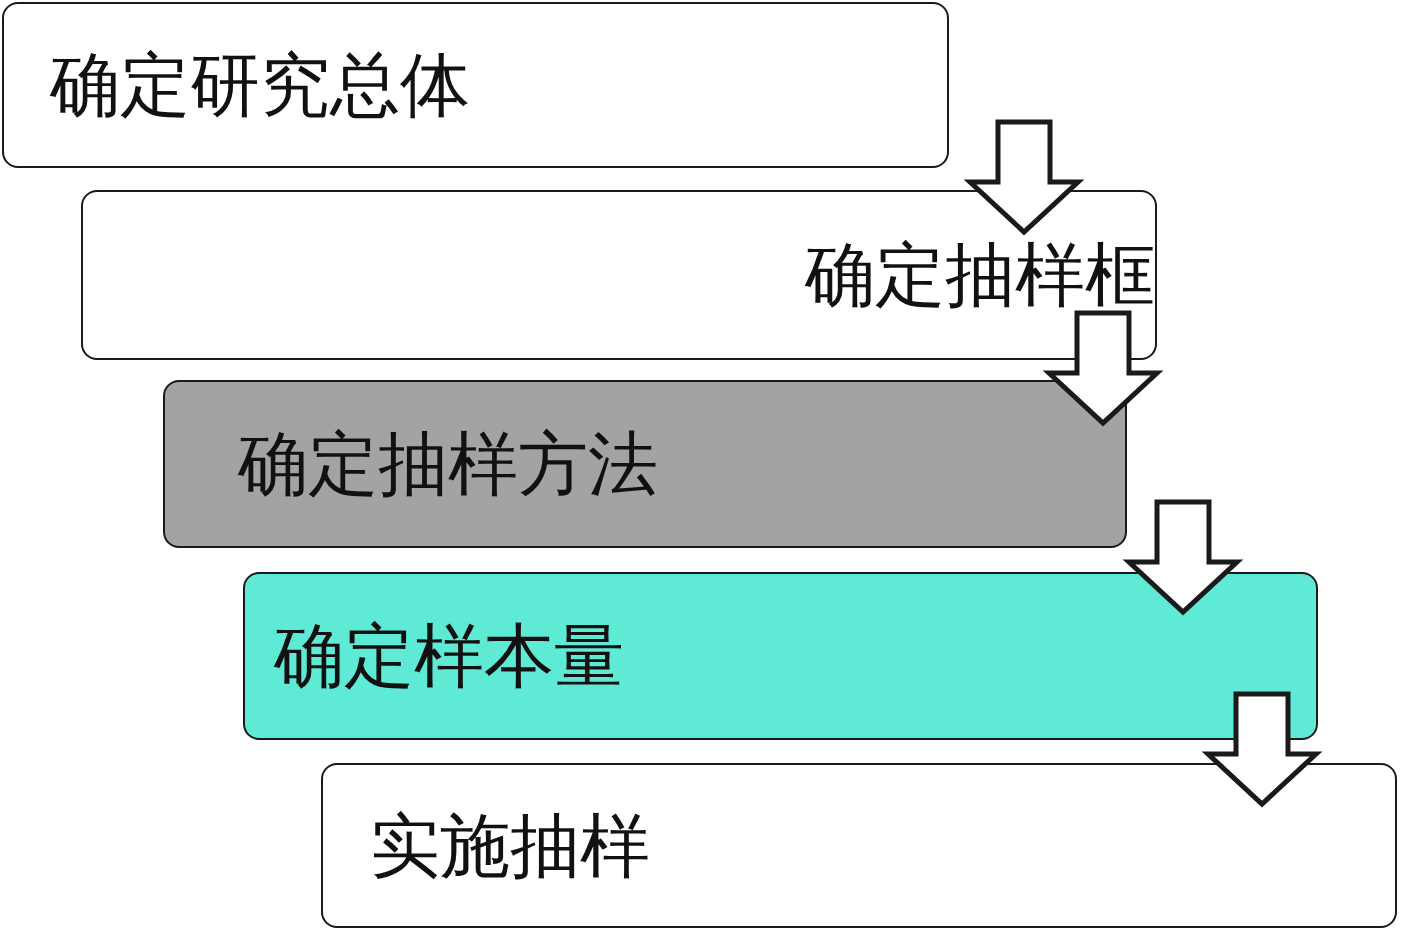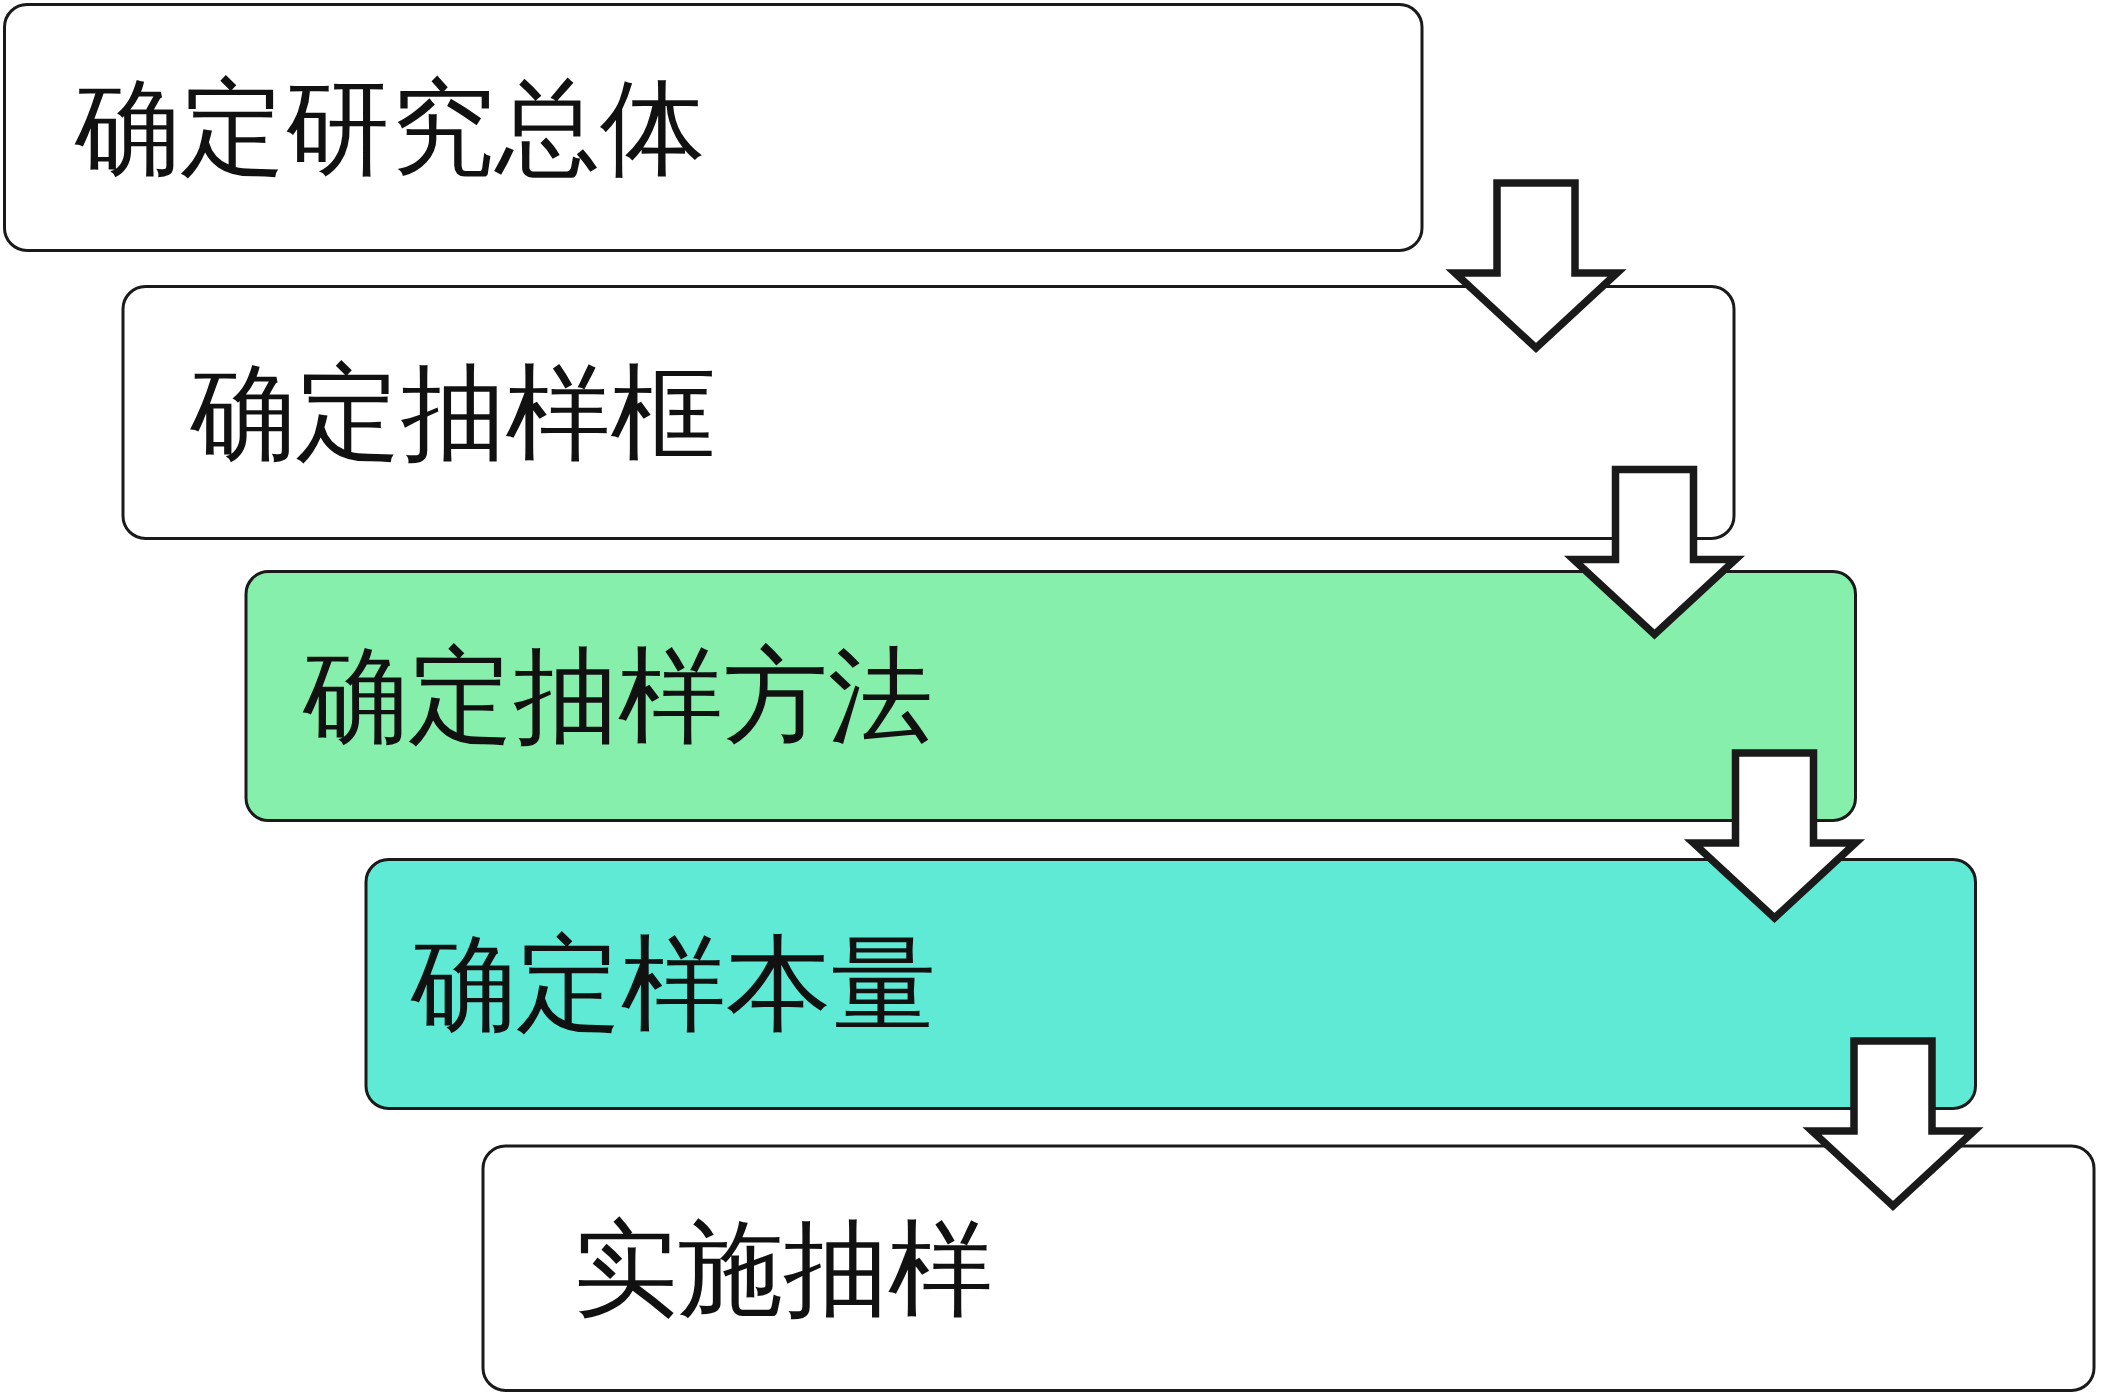--- a/index.html
+++ b/index.html
@@ -47,33 +47,33 @@
 </style>
 </head>
 <body>
 
 <div id="canvas" style="background: rgb(255, 255, 255);">
 
   <div class="flow-box" id="box-1" style="left: 2px; top: 2px; width: 947px; height: 166px; border-color: rgb(26, 26, 26); background: rgb(255, 255, 255);">
     <span class="flow-box-label" style="margin-left: 46px; color: rgb(17, 17, 17);">确定研究总体</span>
   </div>
 
-  <div class="flow-box" id="box-2" style="left: 81px; top: 190px; width: 1076px; height: 170px; border-color: rgb(26, 26, 26); background: rgb(255, 255, 255);">
+  <div class="flow-box" id="box-2" style="left: 81px; top: 190px; width: 1076px; height: 170px; border-color: rgb(26, 26, 26); background: rgb(255, 255, 255); justify-content: flex-end;">
     <span class="flow-box-label" style="margin-left: 44px; color: rgb(17, 17, 17);">确定抽样框</span>
   </div>
 
-  <div class="flow-box" id="box-3" style="left: 163px; top: 380px; width: 1075px; height: 168px; border-color: rgb(26, 26, 26); background: #86efac;">
+  <div class="flow-box" id="box-3" style="left: 163px; top: 380px; width: 964px; height: 168px; border-color: rgb(26, 26, 26); background: #a3a3a3; padding-left: 36px;">
     <span class="flow-box-label" style="margin-left: 37px; color: rgb(17, 17, 17);">确定抽样方法</span>
   </div>
 
   <div class="flow-box" id="box-4" style="left: 243px; top: 572px; width: 1075px; height: 168px; border-color: rgb(26, 26, 26); background: #5eead4;">
     <span class="flow-box-label" style="margin-left: 29px; color: rgb(17, 17, 17);">确定样本量</span>
   </div>
 
-  <div class="flow-box" id="box-5" style="left: 321px; top: 763px; width: 1076px; height: 165px; border-color: rgb(26, 26, 26); background: rgb(255, 255, 255); padding-left: 12px;">
+  <div class="flow-box" id="box-5" style="left: 321px; top: 763px; width: 1076px; height: 165px; border-color: rgb(26, 26, 26); background: rgb(255, 255, 255);">
     <span class="flow-box-label" style="margin-left: 47px; color: rgb(17, 17, 17);">实施抽样</span>
   </div>
 
   <div class="flow-arrow" id="arrow-1" style="left: 968px; top: 120px; width: 112px; height: 114px;">
     <svg viewBox="0 0 112 114" width="112" height="114" aria-hidden="true">
       <polygon points="30,2 82,2 82,62 110,62 56,112 2,62 30,62" fill="#ffffff" stroke="#1a1a1a" stroke-width="5" stroke-linejoin="miter"></polygon>
     </svg>
   </div>
 
   <div class="flow-arrow" id="arrow-2" style="left: 1047px; top: 311px; width: 112px; height: 114px;">

